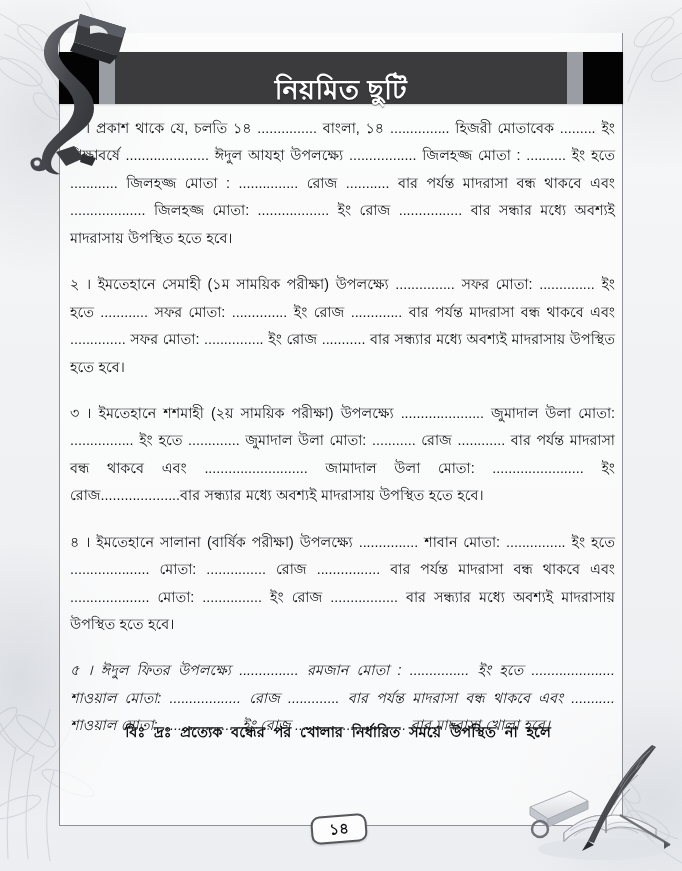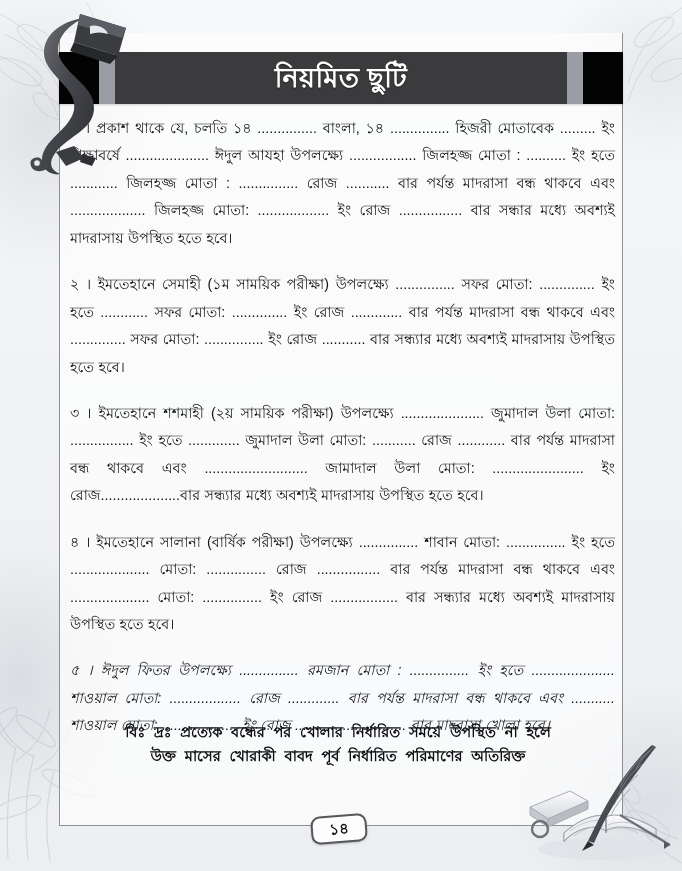--- a/index.html
+++ b/index.html
@@ -54,21 +54,21 @@
     display: flex;
     align-items: stretch;
     box-shadow: 0 1px 2px rgba(0,0,0,.18);
   }
   .bn-black { width: 40px; background: #030303; flex: 0 0 auto; }
   .bn-gray  { width: 16px; background: #9a9da3; flex: 0 0 auto; }
   .bn-mid {
     flex: 1 1 auto;
     background: #3b3b3d;
     display: flex;
-    align-items: center;
+    align-items: flex-end;
     justify-content: center;
   }
   #banner-title {
     color: #ffffff;
     font-size: 27px;
     font-weight: 700;
     letter-spacing: .5px;
     line-height: 1;
     text-shadow: 0 1px 1px rgba(0,0,0,.5);
     white-space: nowrap;
@@ -192,21 +192,20 @@
 <div id="content">
   <p class="para">১ । প্রকাশ থাকে যে,  চলতি ১৪ ............... বাংলা, ১৪ ............... হিজরী মোতাবেক ......... ইং শিক্ষাবর্ষে ..................... ঈদুল আযহা উপলক্ষ্যে ................. জিলহজ্জ মোতা : .......... ইং হতে ............ জিলহজ্জ মোতা : ............... রোজ ........... বার পর্যন্ত মাদরাসা বন্ধ থাকবে এবং ................... জিলহজ্জ মোতা: .................. ইং রোজ ................ বার সন্ধার মধ্যে  অবশ্যই মাদরাসায় উপস্থিত হতে হবে।</p>
   <p class="para">২ । ইমতেহানে সেমাহী (১ম সাময়িক পরীক্ষা) উপলক্ষ্যে ............... সফর মোতা: .............. ইং হতে ............ সফর মোতা: .............. ইং রোজ ............. বার পর্যন্ত মাদরাসা বন্ধ থাকবে এবং .............. সফর মোতা: ............... ইং রোজ ........... বার সন্ধ্যার মধ্যে অবশ্যই মাদরাসায় উপস্থিত হতে হবে।</p>
   <p class="para">৩ । ইমতেহানে শশমাহী (২য় সাময়িক পরীক্ষা) উপলক্ষ্যে ..................... জুমাদাল উলা মোতা: ................ ইং হতে ............. জুমাদাল উলা মোতা: ........... রোজ ............ বার পর্যন্ত মাদরাসা বন্ধ থাকবে এবং .......................... জামাদাল উলা মোতা: ....................... ইং রোজ....................বার  সন্ধ্যার মধ্যে অবশ্যই মাদরাসায় উপস্থিত হতে হবে।</p>
   <p class="para">৪ । ইমতেহানে সালানা (বার্ষিক পরীক্ষা) উপলক্ষ্যে ............... শাবান মোতা: ............... ইং হতে .................... মোতা: ............... রোজ ................ বার পর্যন্ত মাদরাসা বন্ধ থাকবে এবং .................... মোতা: ............... ইং রোজ ................. বার  সন্ধ্যার মধ্যে অবশ্যই মাদরাসায় উপস্থিত হতে হবে।</p>
   <p class="para">৫ । ঈদুল ফিতর উপলক্ষ্যে ............... রমজান মোতা : ............... ইং হতে ..................... শাওয়াল মোতা: .................. রোজ ............. বার পর্যন্ত মাদরাসা বন্ধ থাকবে এবং ........... শাওয়াল মোতা: ................... ইং রোজ ............................ বার মাদরাসা খোলা হবে।</p>
 </div>
 
 <div id="note">
   <div>বিঃ দ্রঃ প্রত্যেক বন্ধের পর খোলার নির্ধারিত সময়ে উপস্থিত না হলে</div>
-  <div>উক্ত মাসের খোরাকী বাবদ পূর্ব নির্ধারিত পরিমাণের অতিরিক্ত</div>
 </div>
 
 <div id="pageno">১৪</div>
 
 <svg id="ribbon" viewBox="0 0 116 172">
   <defs>
     <linearGradient id="rg" x1="0" y1="0" x2="1" y2="1">
       <stop offset="0%" stop-color="#6b6d72"></stop>
       <stop offset="45%" stop-color="#44464b"></stop>
       <stop offset="100%" stop-color="#2e3034"></stop>

